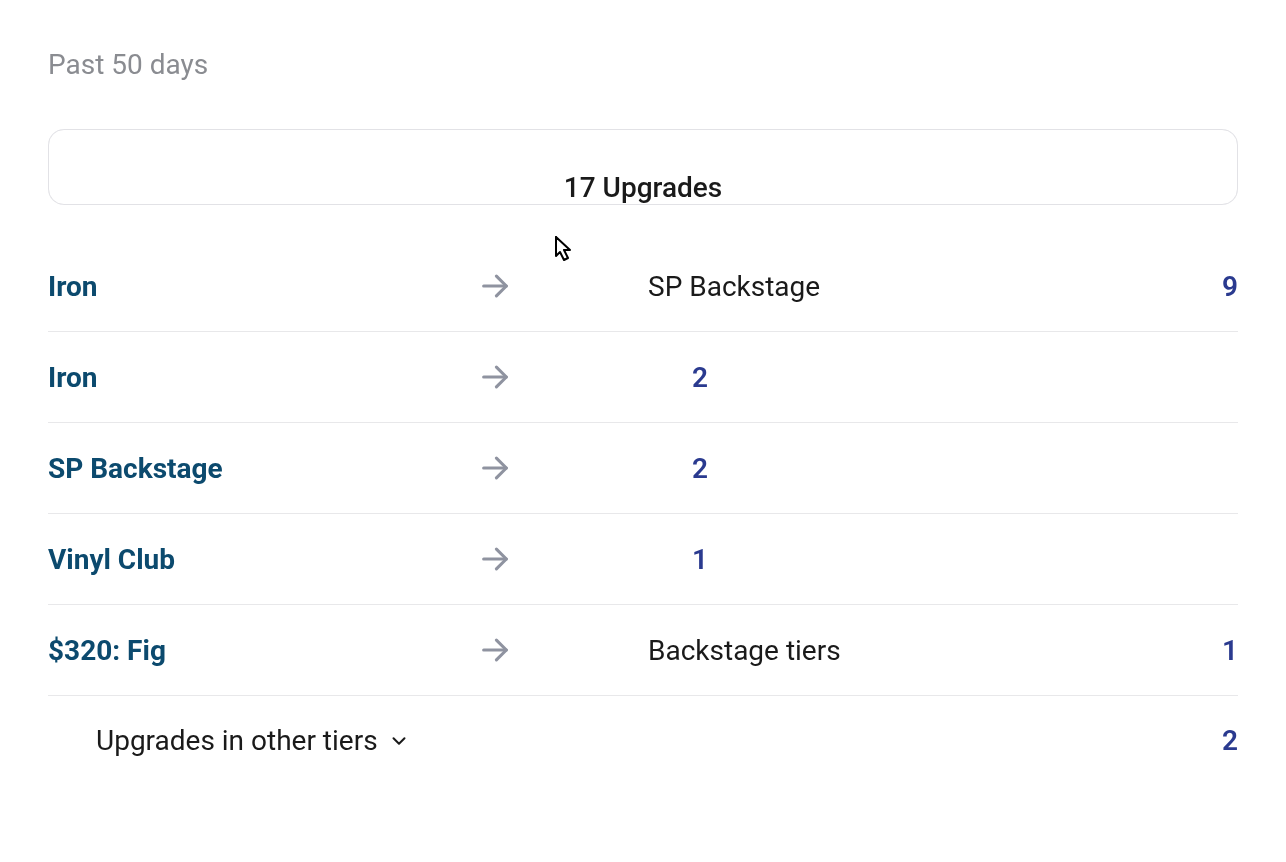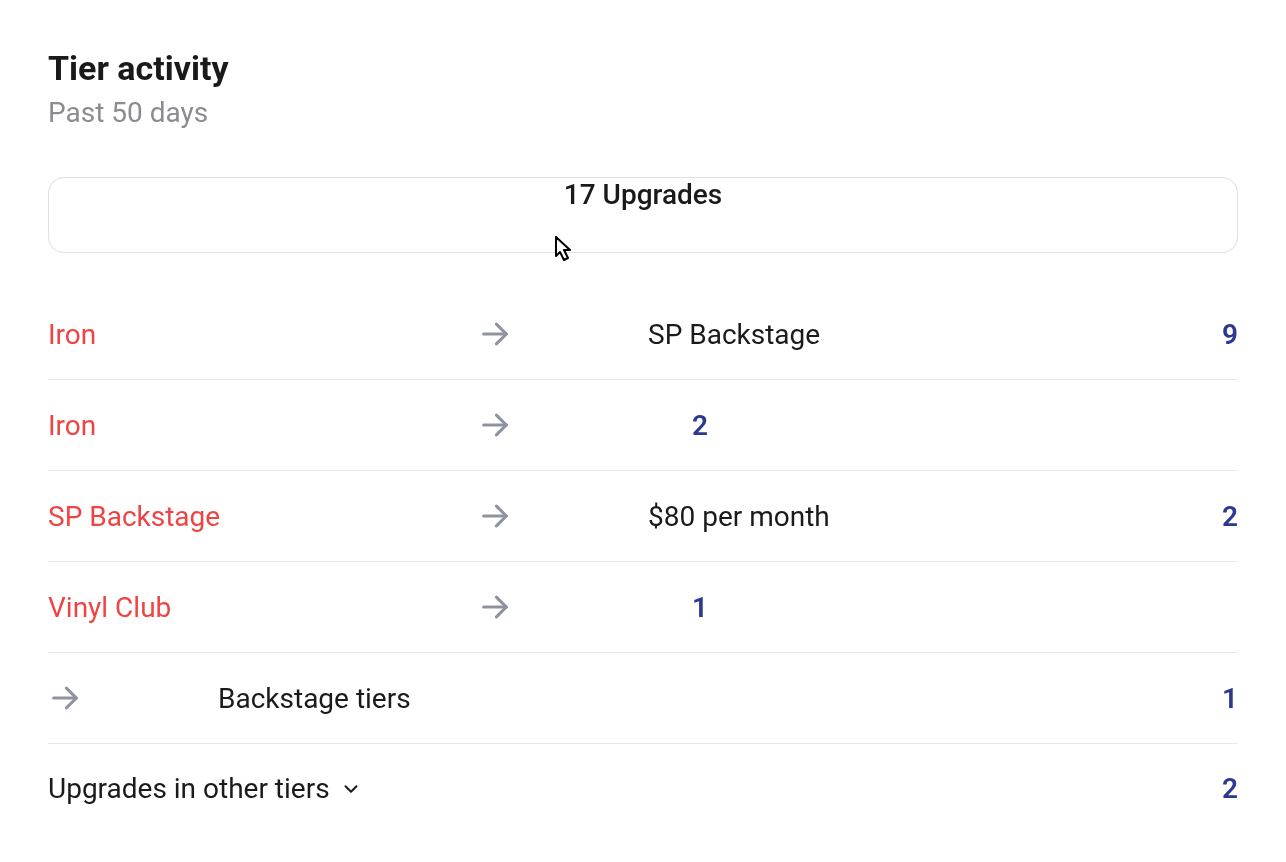--- a/index.html
+++ b/index.html
@@ -27,21 +27,21 @@
     display: flex;
     background: #e7e7eb;
     border-radius: 16px;
     overflow: hidden;
     margin-bottom: 36px;
     height: 76px;
   }
   .tab {
     flex: 1;
     display: flex;
-    align-items: flex-start;
+    align-items: flex-end;
     justify-content: center;
     font-size: 28px;
     font-weight: 500;
     color: #1a1a1a;
     cursor: pointer;
     user-select: none;
   }
   .tab.active {
     background: #ffffff;
     border: 1px solid #e2e2e6;
@@ -50,22 +50,22 @@
   .rows { }
   .row {
     display: flex;
     align-items: center;
     padding: 28px 0;
     border-bottom: 1px solid #e8e8ea;
     font-size: 28px;
   }
   .from {
     flex: 0 0 430px;
-    color: #ef4444;
-    font-weight: 400;
+    color: #0c4a6e;
+    font-weight: 700;
   }
   .arrow-cell {
     flex: 0 0 170px;
     display: flex;
     align-items: center;
     color: #8f93a0;
   }
   .arrow-cell svg {
     width: 34px;
     height: 34px;
@@ -98,20 +98,21 @@
     font-size: 28px;
   }
   .other-label {
     flex: 1;
     display: flex;
     align-items: center;
     gap: 10px;
     color: #1a1a1a;
     font-weight: 400;
     cursor: pointer;
+    margin-left: 48px;
   }
   .chevron {
     display: inline-flex;
   }
   .chevron svg {
     width: 22px;
     height: 22px;
     stroke: #1a1a1a;
     stroke-width: 2.2;
     fill: none;
@@ -126,21 +127,20 @@
   }
   .cursor-overlay svg {
     width: 34px;
     height: 38px;
   }
 </style>
 </head>
 <body>
 
 <div class="header">
-  <div class="title">Tier activity</div>
   <div class="subtitle">Past 50 days</div>
 </div>
 
 <div class="tabs">
   <div class="tab active">
     <span>17 Upgrades</span>
   </div>
 </div>
 
 <div class="rows">
@@ -169,36 +169,36 @@
   </div>
 
   <div class="row">
     <div class="from">SP Backstage</div>
     <div class="arrow-cell">
       <svg viewBox="0 0 24 24">
           <line x1="4" y1="12" x2="20" y2="12"></line>
           <polyline points="13 5 20 12 13 19"></polyline>
         </svg>
     </div>
-    <div class="to">$80 per month</div>
     <div class="count">2</div>
   </div>
 
   <div class="row">
     <div class="from">Vinyl Club</div>
     <div class="arrow-cell">
       <svg viewBox="0 0 24 24">
           <line x1="4" y1="12" x2="20" y2="12"></line>
           <polyline points="13 5 20 12 13 19"></polyline>
         </svg>
     </div>
     <div class="count">1</div>
   </div>
 
   <div class="row">
+    <div class="from">$320: Fig</div>
     <div class="arrow-cell">
       <svg viewBox="0 0 24 24">
           <line x1="4" y1="12" x2="20" y2="12"></line>
           <polyline points="13 5 20 12 13 19"></polyline>
         </svg>
     </div>
     <div class="to">Backstage tiers</div>
     <div class="count">1</div>
   </div>
 

